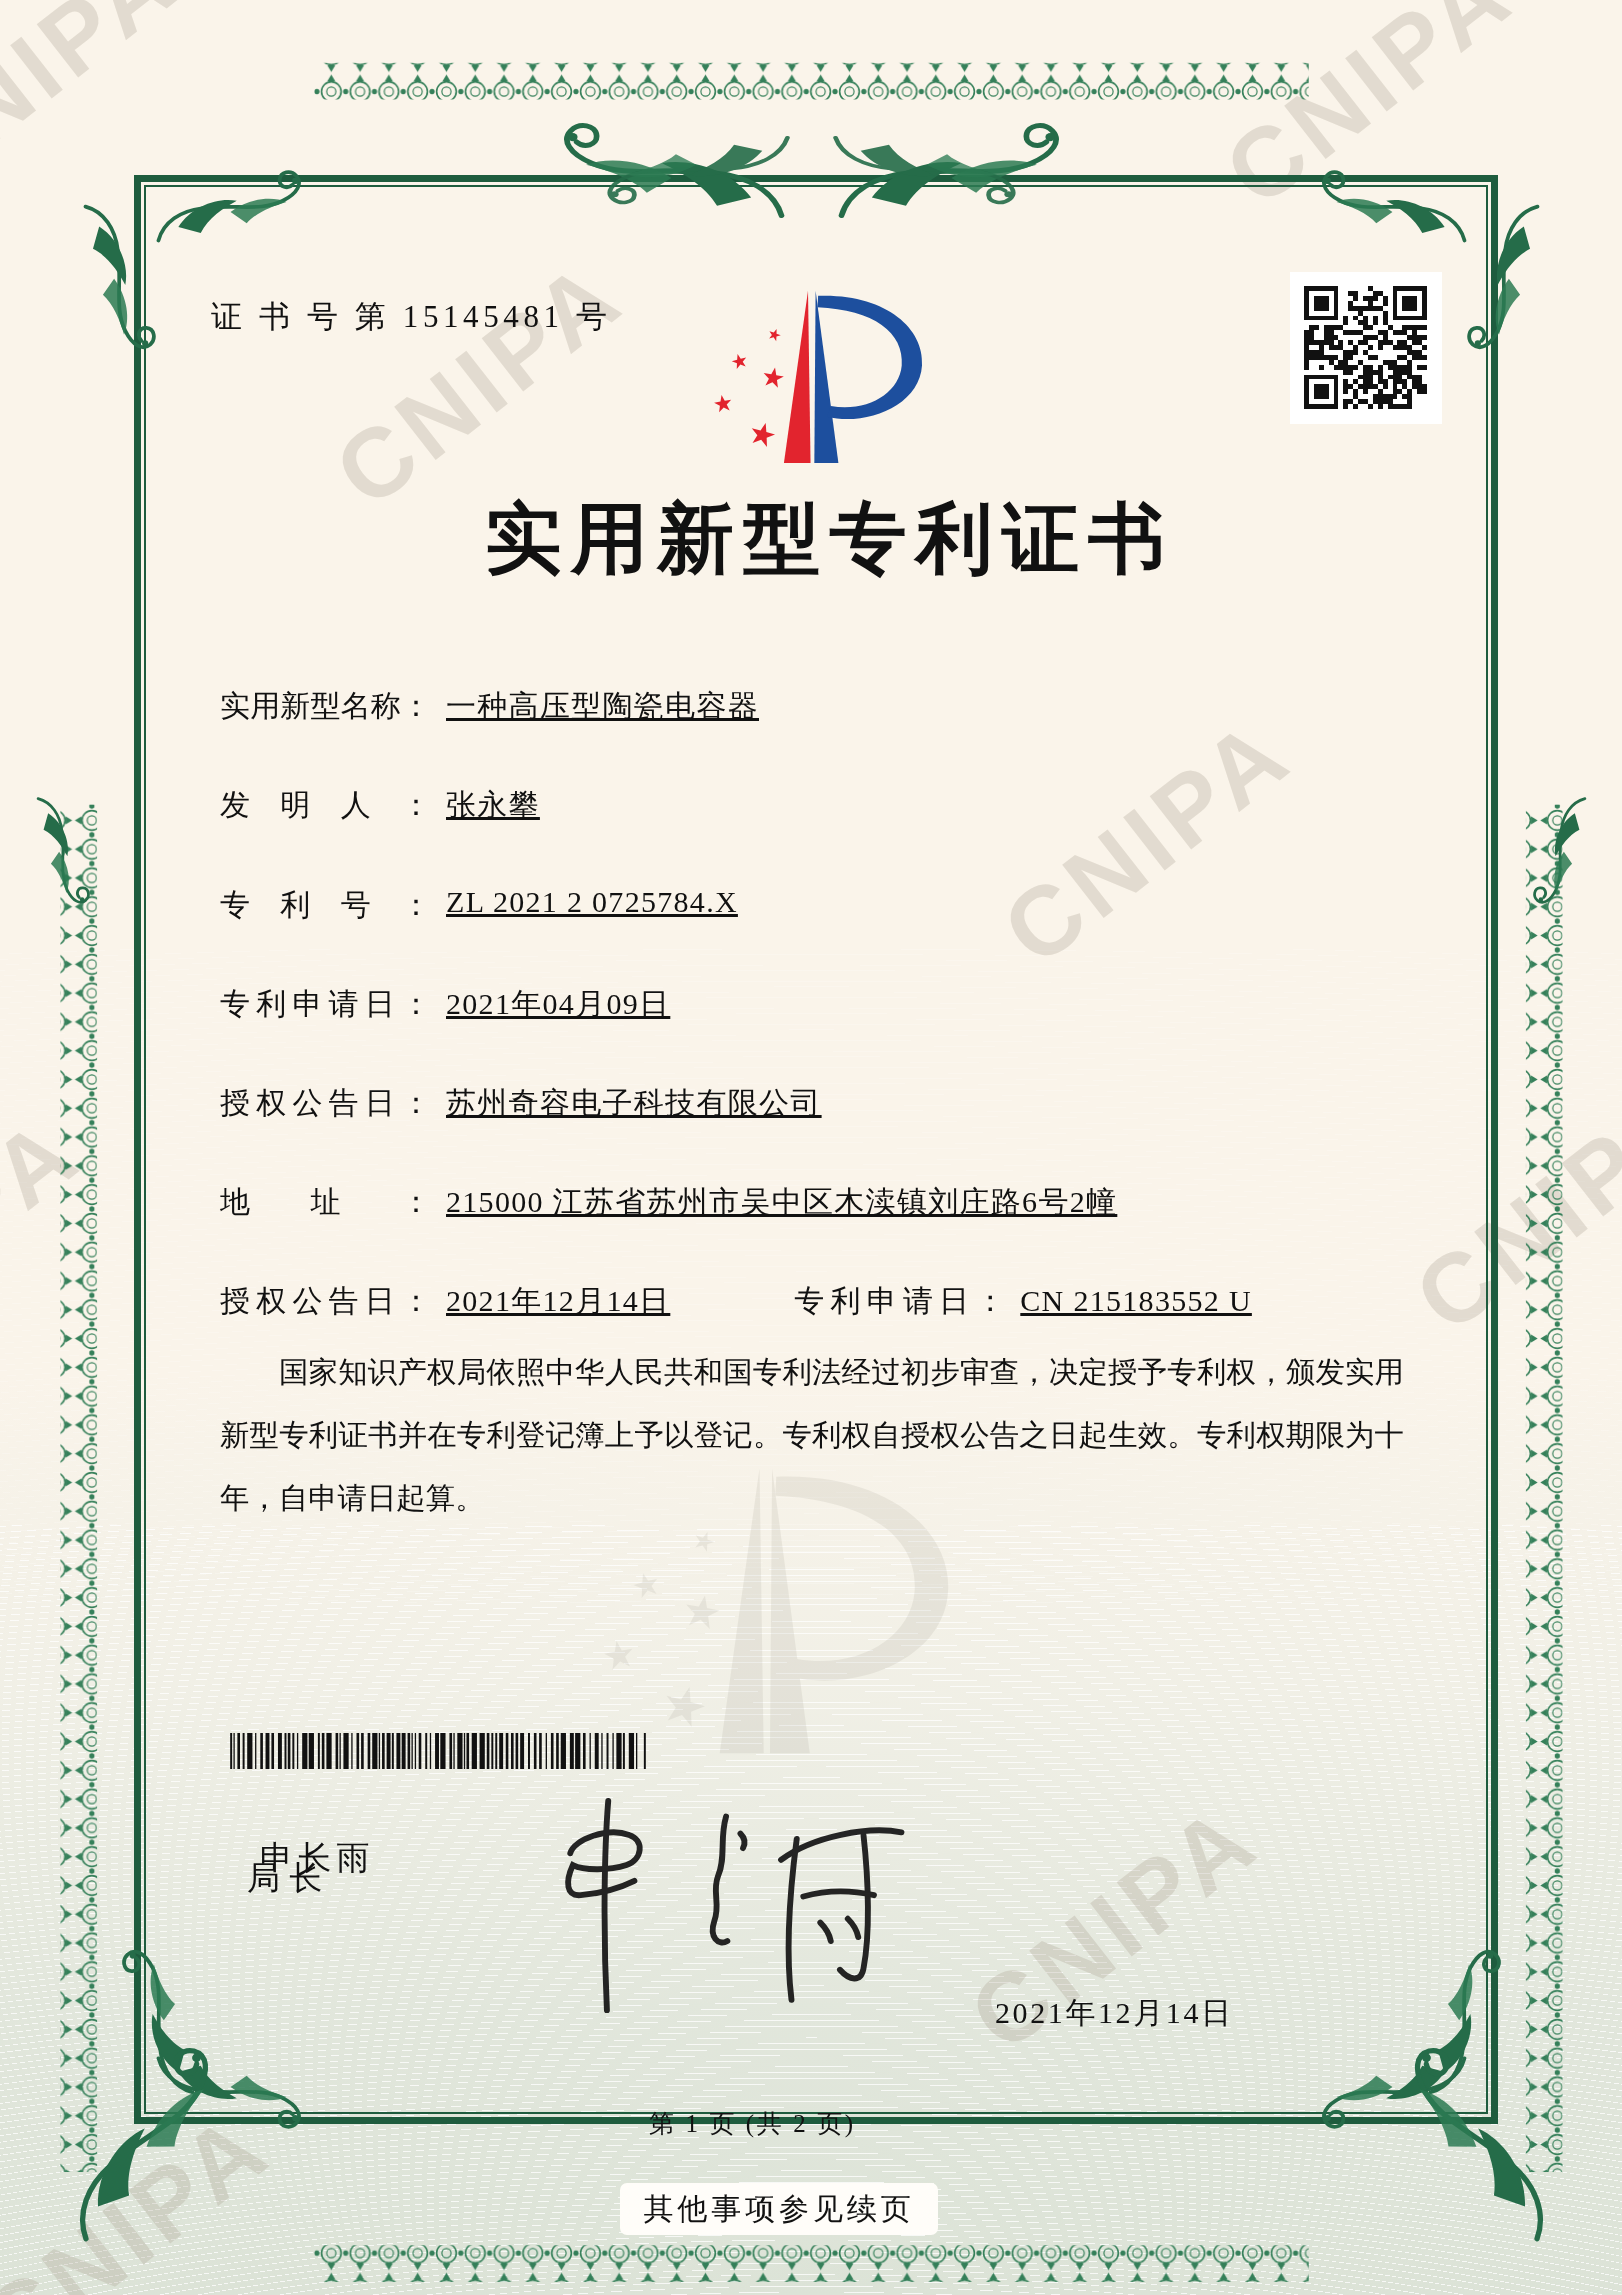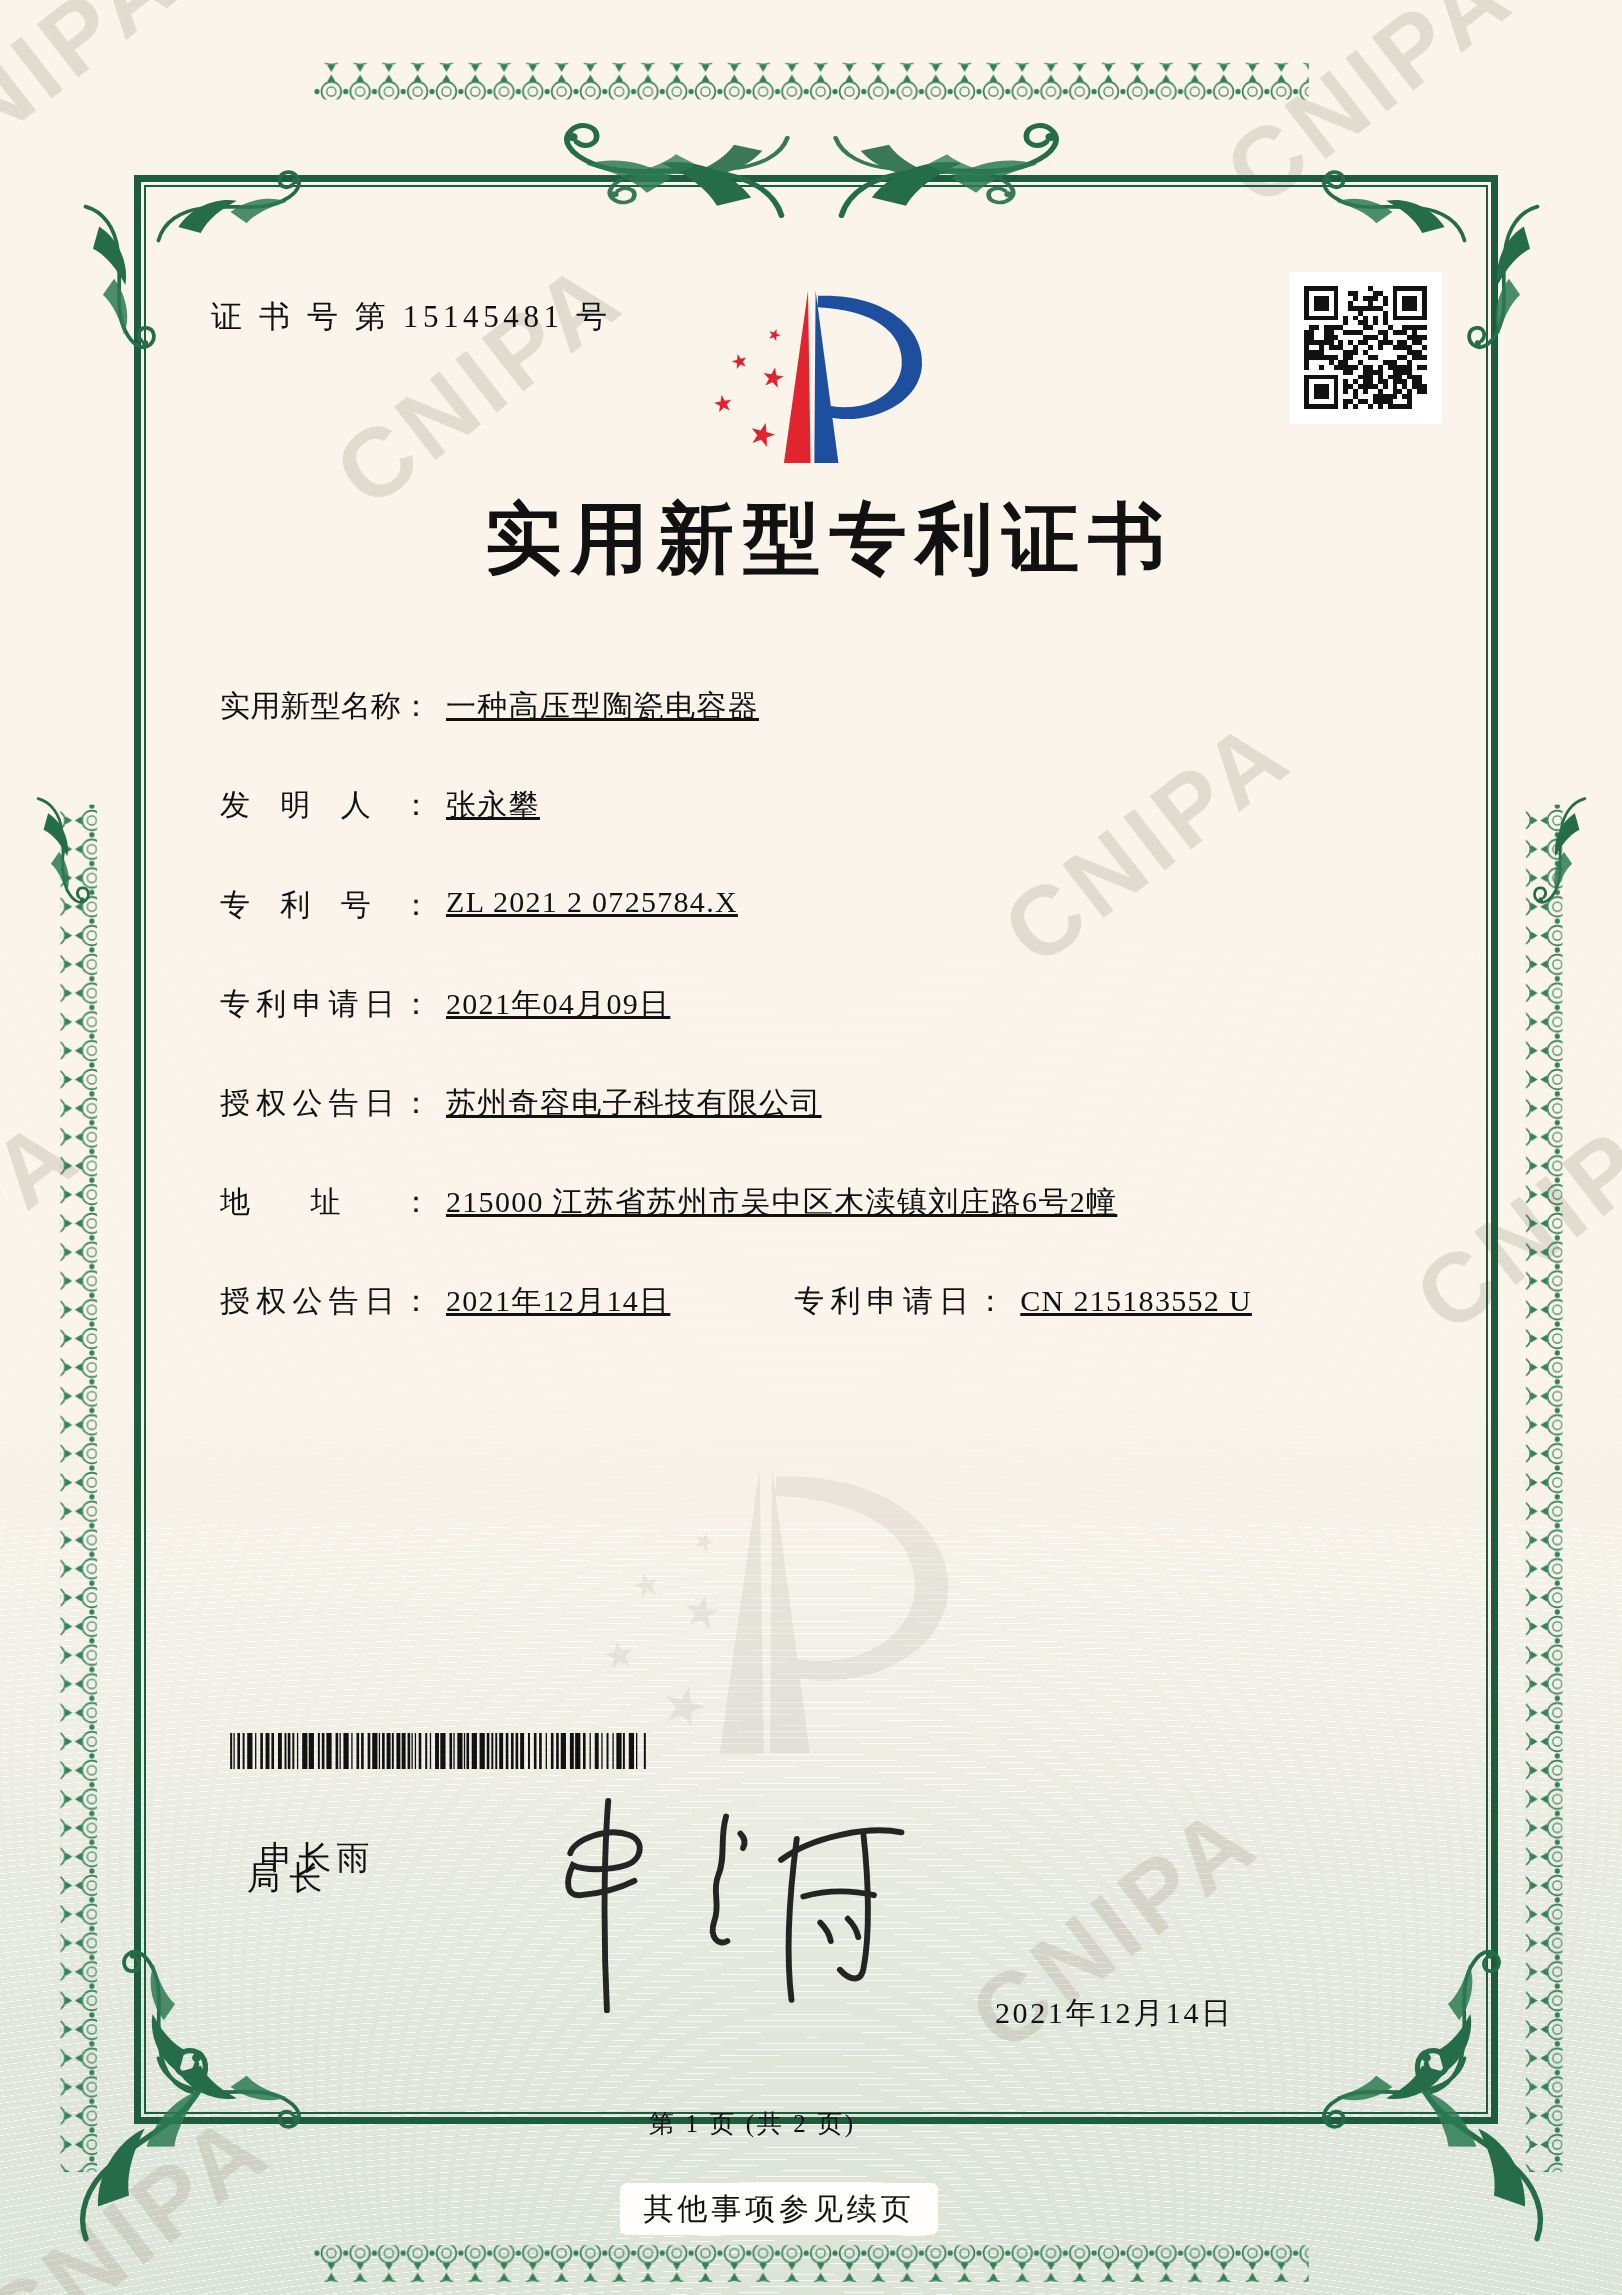--- a/index.html
+++ b/index.html
@@ -511,20 +511,21 @@
     <span class="flabel">授权公告日：</span><span class="fvalue">苏州奇容电子科技有限公司</span>
   </div>
   <div class="field-row r6">
     <span class="flabel">地址：</span><span class="fvalue">215000 江苏省苏州市吴中区木渎镇刘庄路6号2幢</span>
   </div>
   <div class="field-row r7">
     <span class="flabel">授权公告日：</span><span class="fvalue">2021年12月14日</span><span class="flabel2">专利申请日：</span><span class="fvalue">CN 215183552 U</span>
   </div>
 
   <div class="body-text">
+    <p>国家知识产权局依照中华人民共和国专利法经过初步审查，决定授予专利权，颁发实用新型专利证书并在专利登记簿上予以登记。专利权自授权公告之日起生效。专利权期限为十年，自申请日起算。</p>
   </div>
 
   <svg class="barcode" id="barcode-svg" width="416" height="36" viewBox="0 0 635 55">
       <rect x="0" y="0" width="3" height="55" fill="#111"></rect>
       <rect x="5" y="0" width="2" height="55" fill="#111"></rect>
       <rect x="11" y="0" width="4" height="55" fill="#111"></rect>
       <rect x="19" y="0" width="3" height="55" fill="#111"></rect>
       <rect x="26" y="0" width="8" height="55" fill="#111"></rect>
       <rect x="38" y="0" width="2" height="55" fill="#111"></rect>
       <rect x="46" y="0" width="4" height="55" fill="#111"></rect>

